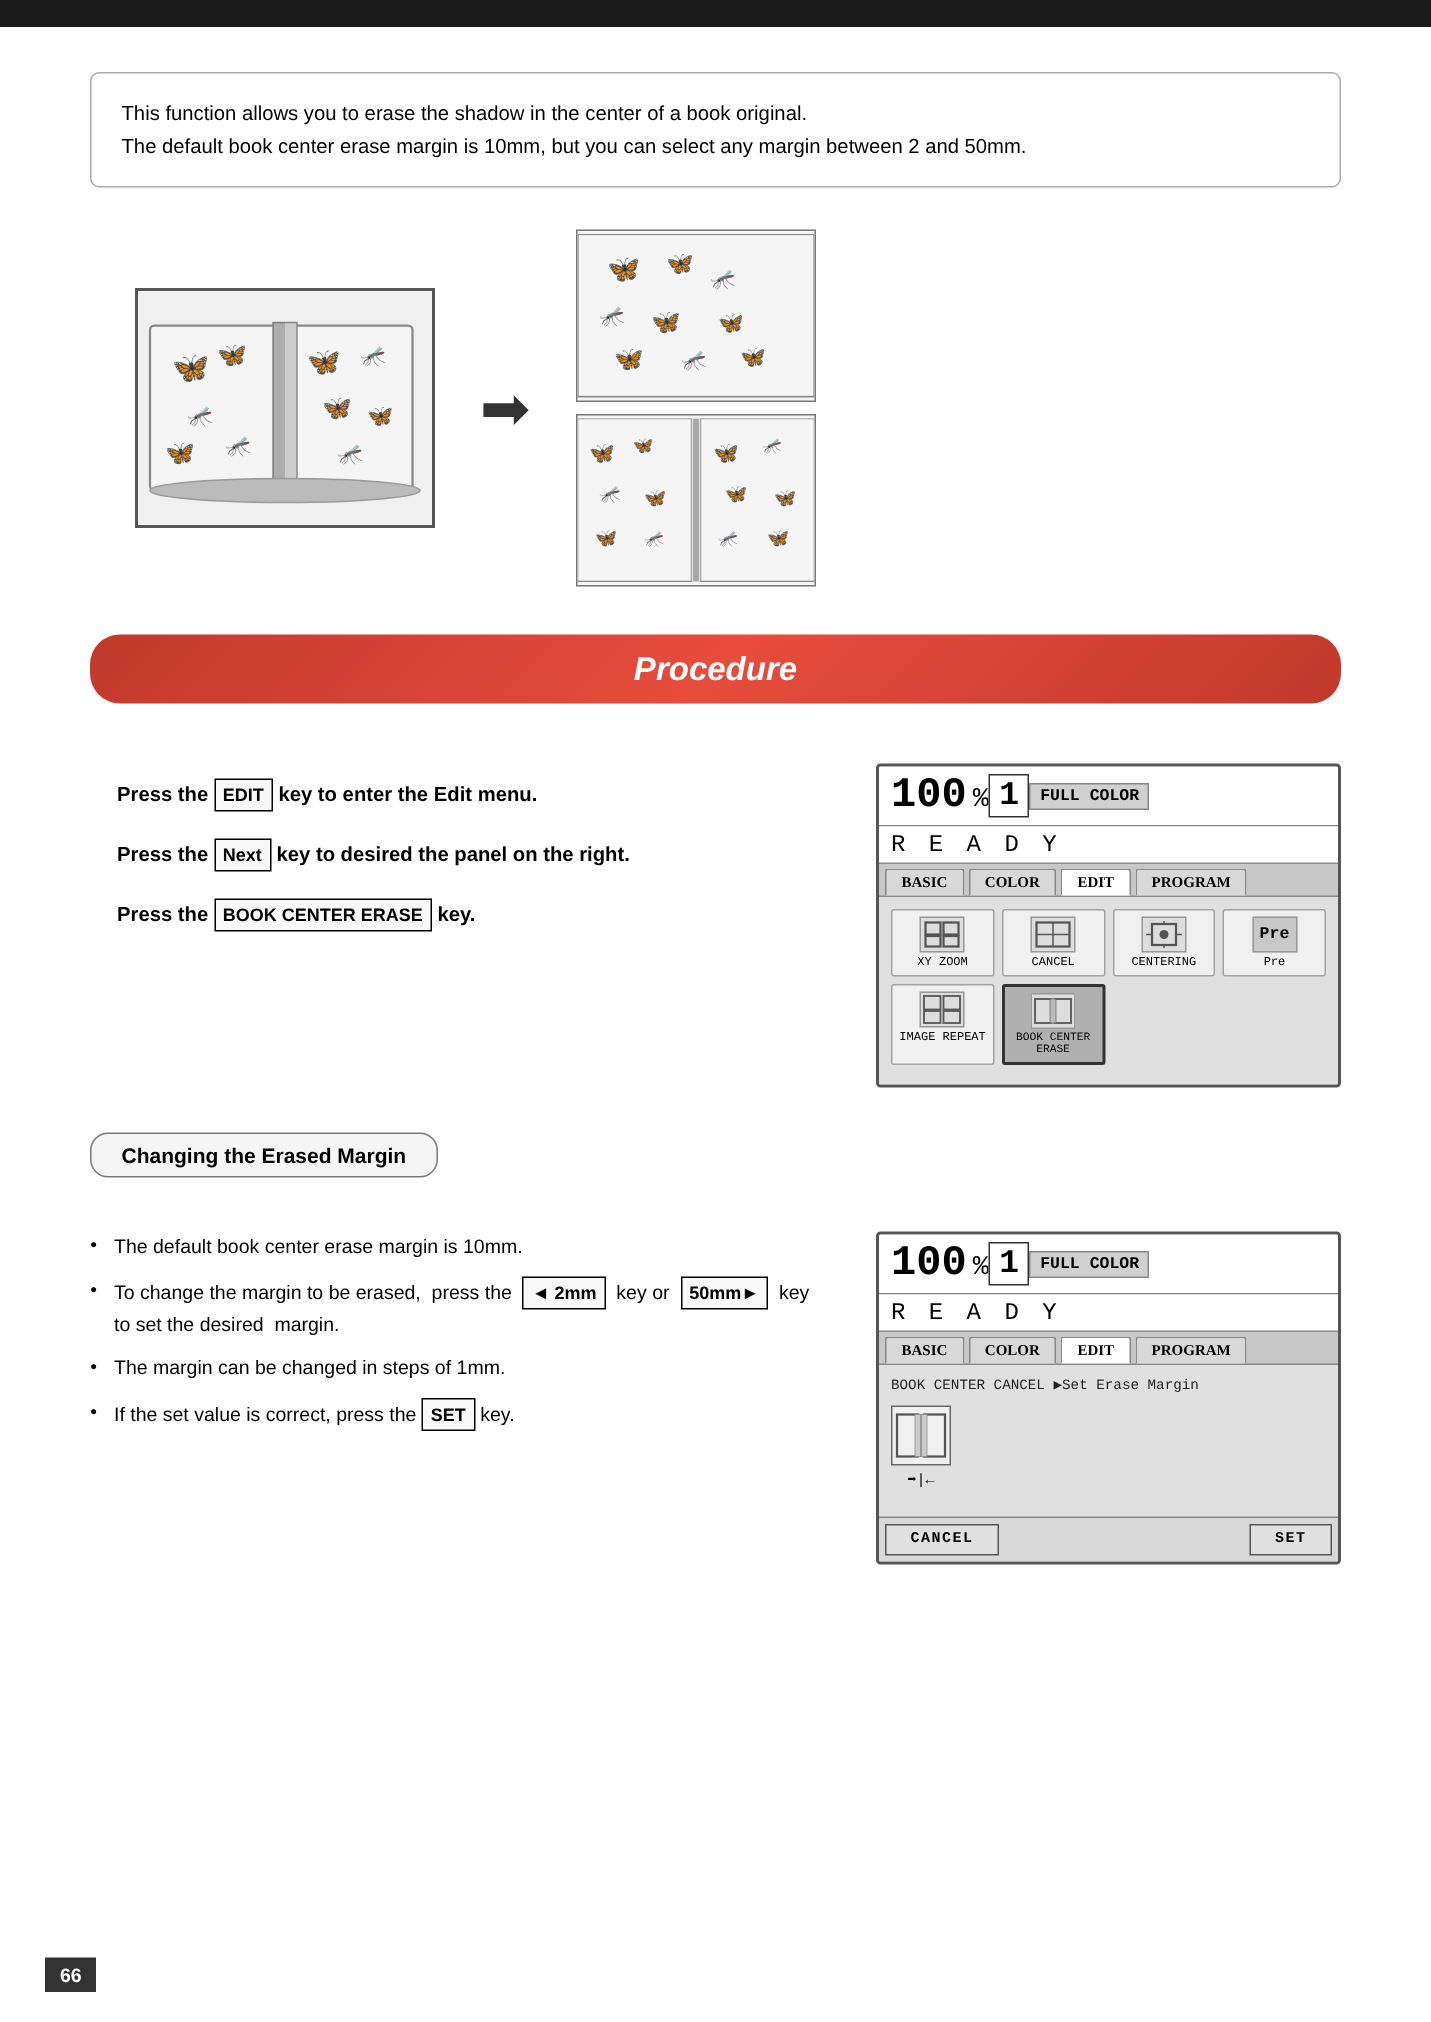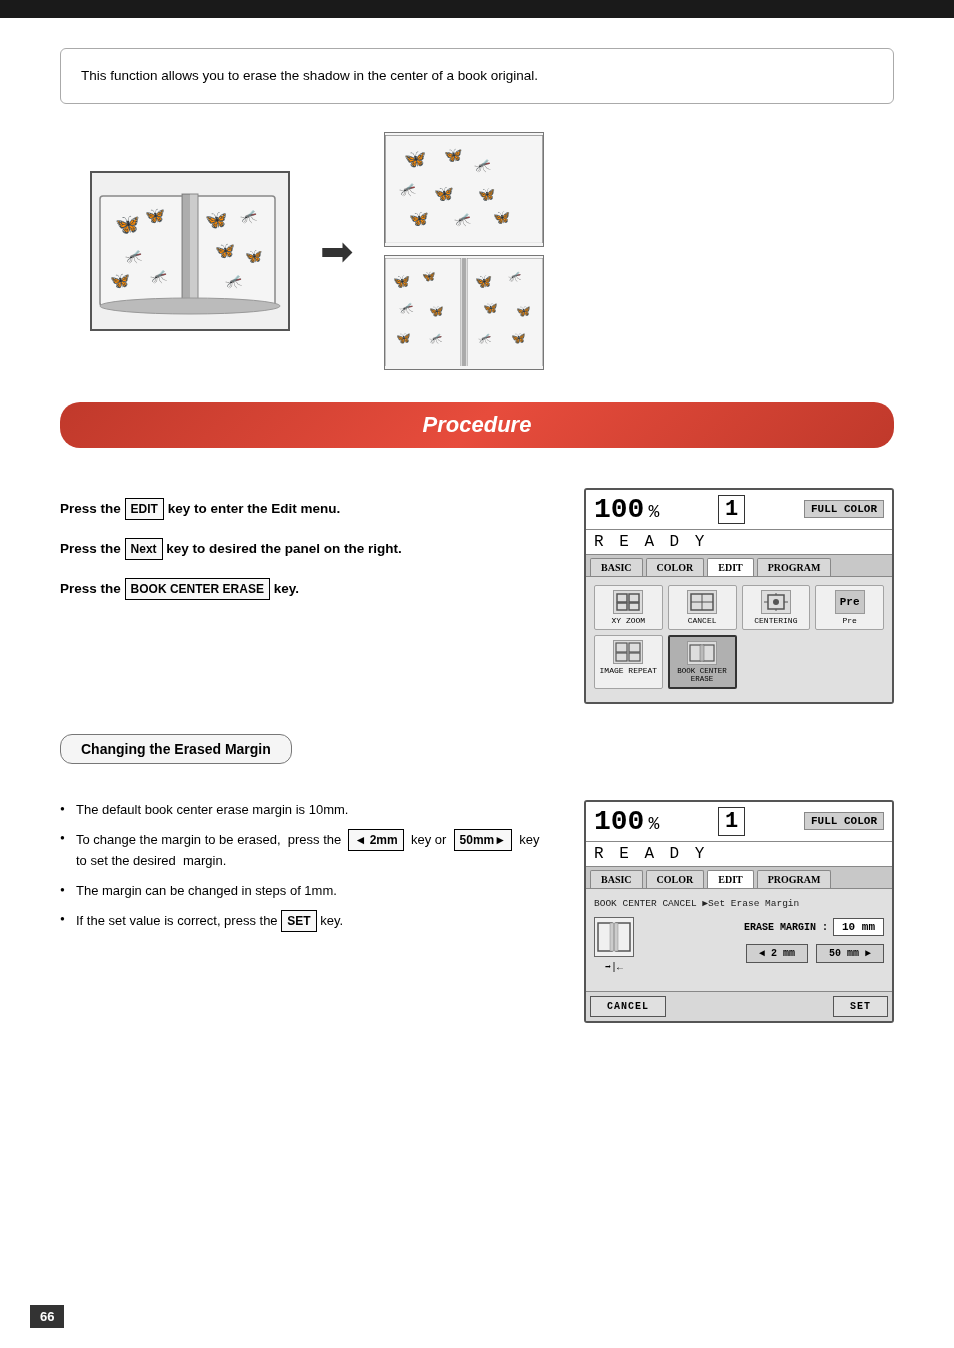--- a/index.html
+++ b/index.html
@@ -100,20 +100,21 @@
     
     .content-split {
       display: flex;
       gap: 20px;
       margin-bottom: 30px;
     }
 
     .left-instructions {
       flex: 1;
       padding-top: 10px;
+      margin-left: 18px;
     }
 
     .instruction-line {
       margin-bottom: 18px;
       font-size: 13.5px;
       line-height: 1.5;
       font-weight: bold;
     }
 
     .key-box {
@@ -134,21 +135,20 @@
       border: 2px solid #555;
       background: #e8e8e8;
       border-radius: 3px;
       overflow: hidden;
       font-family: 'Courier New', monospace;
     }
 
     .panel-header {
       display: flex;
       align-items: center;
-      justify-content: space-between;
       background: #fff;
       border-bottom: 1px solid #888;
       padding: 4px 8px;
     }
 
     .panel-header-left {
       display: flex;
       align-items: baseline;
       gap: 4px;
     }
@@ -389,20 +389,21 @@
   </style>
 </head>
 <body>
 
 <div class="top-bar"></div>
 
 <div class="page-content">
 
   <div class="intro-box">
     <div>This function allows you to erase the shadow in the center of a book original.</div>
+    <div>The default book center erase margin is 10mm, but you can select any margin between 2 and 50mm.</div>
   </div>
 
   <div class="demo-area">
 
     <div class="book-image">
       <svg viewBox="0 0 190 150">
 
         <rect x="5" y="20" width="85" height="110" rx="3" fill="#f5f5f5" stroke="#888" stroke-width="1.5"></rect>
         <rect x="95" y="20" width="85" height="110" rx="3" fill="#f5f5f5" stroke="#888" stroke-width="1.5"></rect>
 
@@ -629,33 +630,20 @@
                 <svg width="36" height="36" viewBox="0 0 36 36">
                   <rect x="2" y="4" width="14" height="28" fill="none" stroke="#555" stroke-width="1.5"></rect>
                   <rect x="20" y="4" width="14" height="28" fill="none" stroke="#555" stroke-width="1.5"></rect>
                   <rect x="14" y="4" width="8" height="28" fill="#ccc" stroke="#888" stroke-width="0.5"></rect>
                   <line x1="18" y1="4" x2="18" y2="32" stroke="#888" stroke-width="1"></line>
                 </svg>
               </div>
               <div style="font-size:10px; font-family:'Courier New',monospace; margin-top:4px;">➡|←</div>
             </div>
 
-            <div style="flex:1;">
-              <div class="erase-margin-row">
-                <span class="erase-margin-label">ERASE MARGIN :</span>
-                <span class="erase-margin-value">
-                  <span>10</span>
-                  <span>mm</span>
-                </span>
-              </div>
-              <div class="erase-buttons-row">
-                <button class="erase-step-btn">◄ 2 mm</button>
-                <button class="erase-step-btn">50 mm ►</button>
-              </div>
-            </div>
           </div>
         </div>
 
         <div class="panel-footer-buttons">
           <button class="footer-btn">CANCEL</button>
           <button class="footer-btn">SET</button>
         </div>
       </div>
     </div>
   </div>

